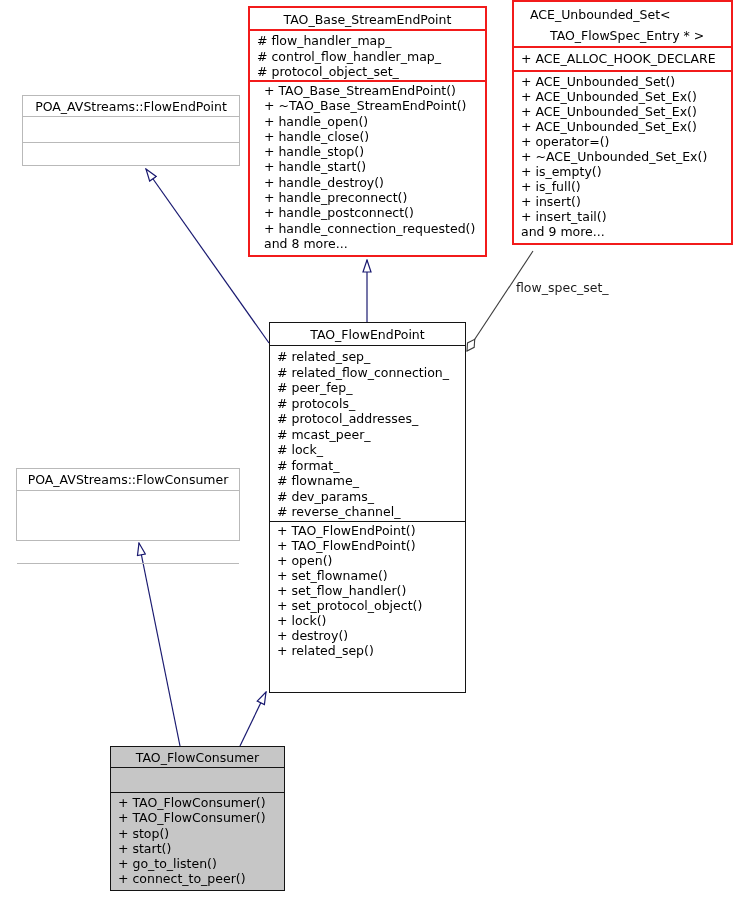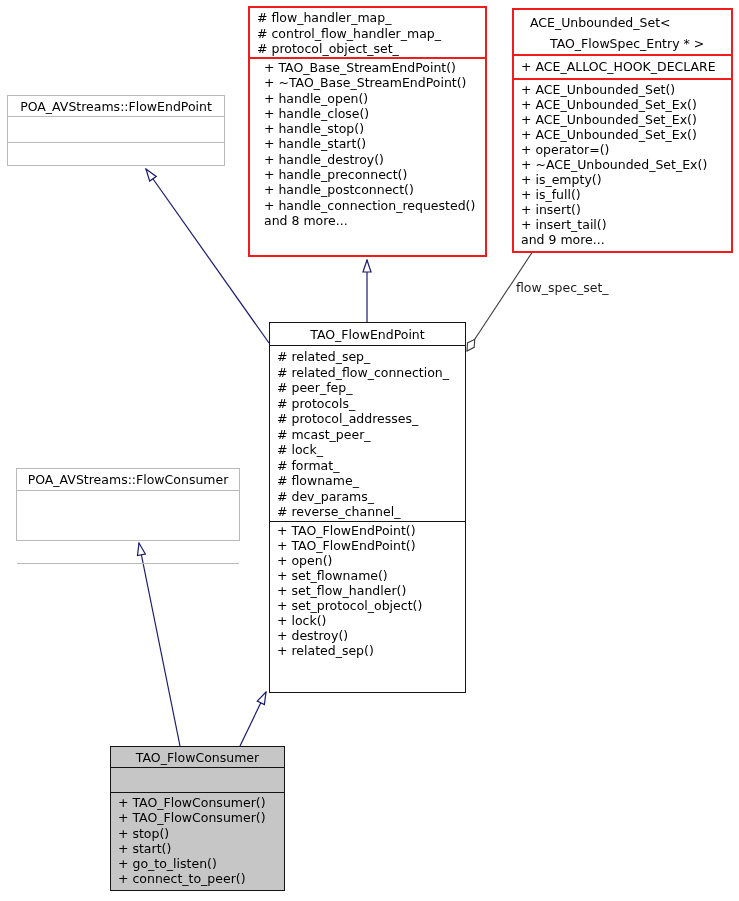--- a/index.html
+++ b/index.html
@@ -51,32 +51,32 @@
   .blk .title { border-bottom: 1.5px solid #141414; }
   .blk .sec-mid { border-bottom: 1.5px solid #141414; }
   
   .gry { border: 1px solid #b9b9b9; }
   .gry .title { border-bottom: 1px solid #b9b9b9; }
   .gry .sec-mid { border-bottom: 1px solid #b9b9b9; }
   
   .fill-gray { background: #c6c6c6; }
 
   
-  #box-poa-fep   { left: 7px;   top: 95px;  width: 218px; height: 71px; }
+  #box-poa-fep   { left: 22px;   top: 95px;  width: 218px; height: 71px; }
   #box-poa-fep .title { height: 21px; line-height: 21px; }
   #box-poa-fep .sec-mid { height: 26px; }
 
   #box-base     { left: 248px; top: 6px;   width: 239px; height: 251px; }
   #box-base .title { height: 23px; line-height: 23px; }
   #box-base .sec-mid { height: 51px; padding-top: 2px; }
   #box-base .sec-mid .m { line-height: 15.6px; }
   #box-base .sec-bot { padding-top: 1px; }
   #box-base .sec-bot .m { line-height: 15.3px; padding-left: 14px; }
 
-  #box-ace      { left: 512px; top: 8px;   width: 221px; height: 245px; }
+  #box-ace      { left: 512px; top: 0;   width: 221px; height: 245px; }
   #box-ace .title { height: 46px; text-align: left; padding-top: 2px; }
   #box-ace .title .t1 { line-height: 21px; padding-left: 16px; white-space: nowrap; }
   #box-ace .title .t2 { line-height: 21px; padding-left: 36px; white-space: nowrap; }
   #box-ace .sec-mid { height: 24px; padding-top: 3px; }
   #box-ace .sec-mid .m { line-height: 15.5px; }
   #box-ace .sec-bot { padding-top: 2px; }
   #box-ace .sec-bot .m { line-height: 15.0px; }
 
   #box-tao-fep  { left: 269px; top: 322px; width: 197px; height: 371px; }
   #box-tao-fep .title { height: 23px; line-height: 23px; }
@@ -129,20 +129,21 @@
     <text class="edge-label" x="516" y="292">flow_spec_set_</text>
   </svg>
 
   <div class="umlbox gry" id="box-poa-fep">
     <div class="title">POA_AVStreams::FlowEndPoint</div>
     <div class="sec sec-mid"></div>
     <div class="sec sec-bot grow"></div>
   </div>
 
   <div class="umlbox red" id="box-base">
+    <div class="title">TAO_Base_StreamEndPoint</div>
     <div class="sec sec-mid">
       <div class="m"># flow_handler_map_</div>
       <div class="m"># control_flow_handler_map_</div>
       <div class="m"># protocol_object_set_</div>
     </div>
     <div class="sec sec-bot grow">
       <div class="m">+ TAO_Base_StreamEndPoint()</div>
       <div class="m">+ ~TAO_Base_StreamEndPoint()</div>
       <div class="m">+ handle_open()</div>
       <div class="m">+ handle_close()</div>

